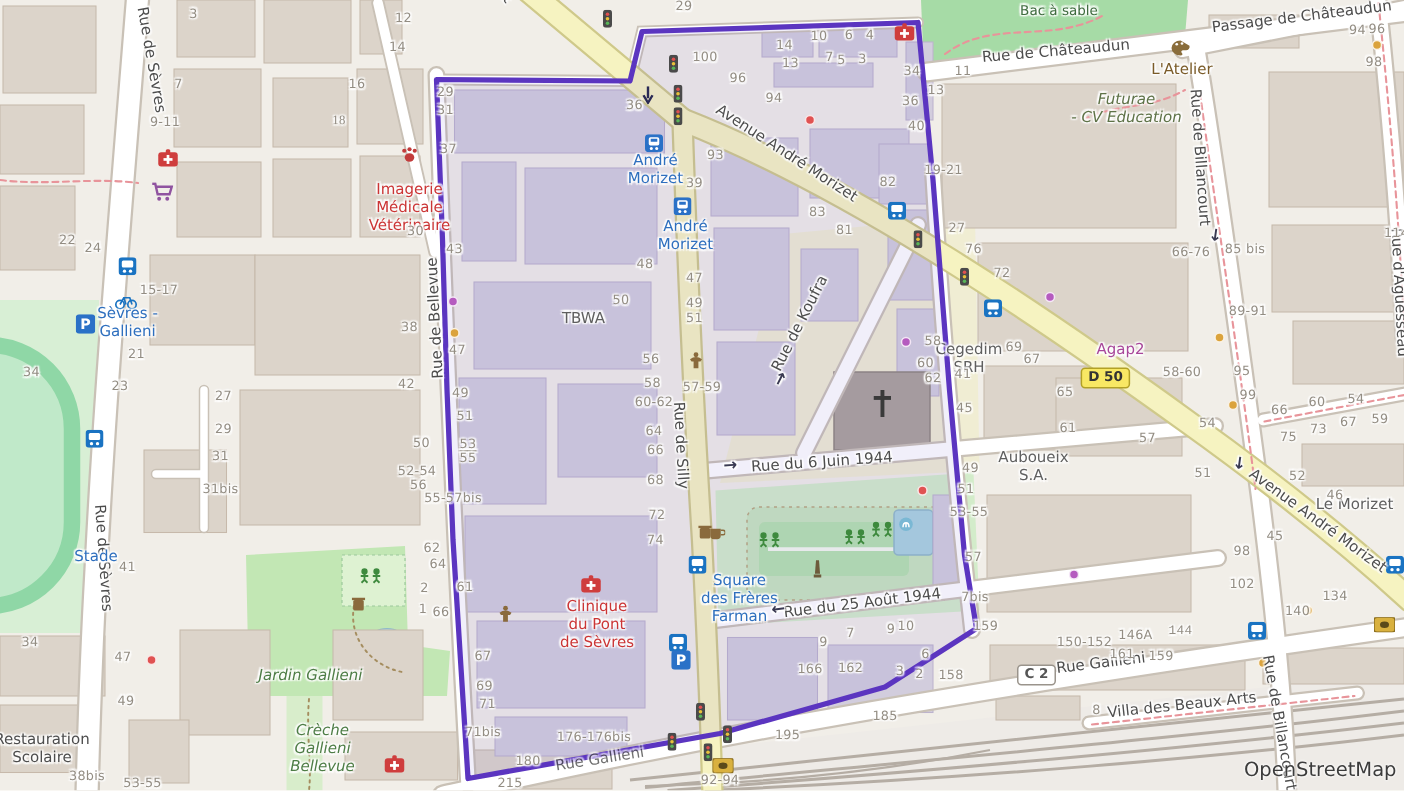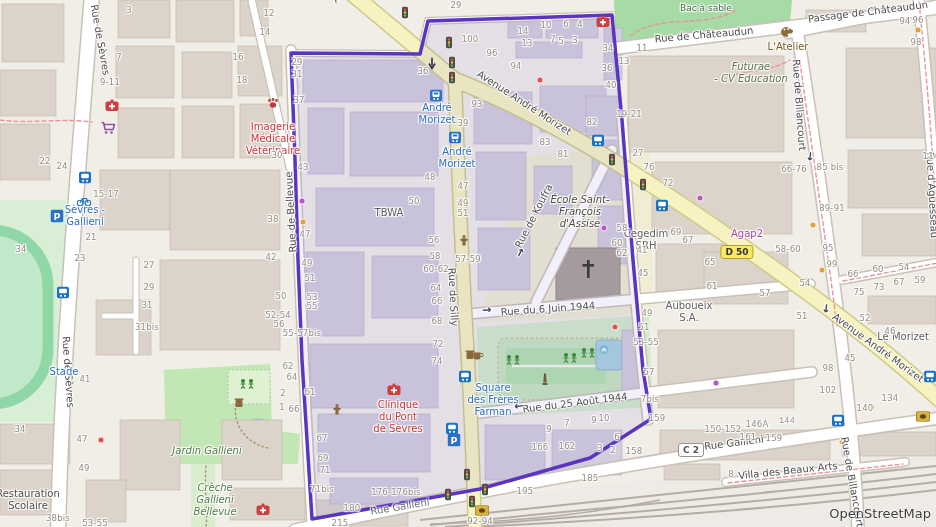--- a/index.html
+++ b/index.html
@@ -237,40 +237,37 @@
     <div class="lbl blue" style="left: 464px; top: 400px; transform: translate(-50%, -50%) rotate(0deg); margin-left: 29px;">Square
 des Frères
 Farman</div>
     <div class="lbl office" style="left: 389px; top: 213px; transform: translate(-50%, -50%) rotate(0deg);">TBWA</div>
     <div class="lbl office" style="left: 646px; top: 240px; transform: translate(-50%, -50%) rotate(0deg);">Cegedim
 SRH</div>
     <div class="lbl office" style="left: 689px; top: 312px; transform: translate(-50%, -50%) rotate(0deg);">Auboueix
 S.A.</div>
     <div class="lbl office" style="left: 903px; top: 337px; transform: translate(-50%, -50%) rotate(0deg);">Le Morizet</div>
     <div class="lbl magenta" style="left: 747px; top: 234px; transform: translate(-50%, -50%) rotate(0deg);">Agap2</div>
-    <div class="lbl school" style="left: 580px; top: 212px; transform: translate(-50%, -50%) rotate(0deg);">École Saint-
-François
-d'Assise</div>
     <div class="lbl green" style="left: 207px; top: 451px; transform: translate(-50%, -50%) rotate(0deg);">Jardin Gallieni</div>
     <div class="lbl green" style="left: 215px; top: 500px; transform: translate(-50%, -50%) rotate(0deg);">Crèche
 Gallieni
 Bellevue</div>
     <div class="lbl dark" style="left: 28px; top: 500px; transform: translate(-50%, -50%) rotate(0deg);">Restauration
 Scolaire</div>
     <div class="lbl brown" style="left: 788px; top: 47px; transform: translate(-50%, -50%) rotate(0deg);">L'Atelier</div>
     <div class="lbl olive" style="left: 751px; top: 73px; transform: translate(-50%, -50%) rotate(0deg);">Futurae
 - CV Education</div>
     <div class="lbl dgreen" style="left: 706px; top: 8px; transform: translate(-50%, -50%) rotate(0deg);">Bac à sable</div>
     <div class="lbl hnum" style="left: 129px; top: 10px; transform: translate(-50%, -50%) rotate(0deg);">3</div>
     <div class="lbl hnum" style="left: 119px; top: 57px; transform: translate(-50%, -50%) rotate(0deg);">7</div>
     <div class="lbl hnum" style="left: 110px; top: 82px; transform: translate(-50%, -50%) rotate(0deg);">9-11</div>
     <div class="lbl hnum" style="left: 269px; top: 13px; transform: translate(-50%, -50%) rotate(0deg);">12</div>
     <div class="lbl hnum" style="left: 265px; top: 32px; transform: translate(-50%, -50%) rotate(0deg);">14</div>
     <div class="lbl hnum" style="left: 238px; top: 57px; transform: translate(-50%, -50%) rotate(0deg);">16</div>
-    <div class="lbl hnum" style="left: 242px; top: 80px; transform: translate(-50%, -50%) rotate(0deg);">18</div>
+    <div class="lbl hnum" style="left: 226px; top: 80px; transform: translate(-50%, -50%) rotate(0deg); font-family: Liberation Serif, serif;">18</div>
     <div class="lbl hnum" style="left: 45px; top: 161px; transform: translate(-50%, -50%) rotate(0deg);">22</div>
     <div class="lbl hnum" style="left: 62px; top: 166px; transform: translate(-50%, -50%) rotate(0deg);">24</div>
     <div class="lbl hnum" style="left: 297px; top: 62px; transform: translate(-50%, -50%) rotate(0deg);">29</div>
     <div class="lbl hnum" style="left: 297px; top: 74px; transform: translate(-50%, -50%) rotate(0deg);">31</div>
     <div class="lbl hnum" style="left: 299px; top: 100px; transform: translate(-50%, -50%) rotate(0deg);">37</div>
     <div class="lbl hnum" style="left: 277px; top: 155px; transform: translate(-50%, -50%) rotate(0deg);">30</div>
     <div class="lbl hnum" style="left: 303px; top: 167px; transform: translate(-50%, -50%) rotate(0deg);">43</div>
     <div class="lbl hnum" style="left: 106px; top: 194px; transform: translate(-50%, -50%) rotate(0deg);">15-17</div>
     <div class="lbl hnum" style="left: 91px; top: 237px; transform: translate(-50%, -50%) rotate(0deg);">21</div>
     <div class="lbl hnum" style="left: 80px; top: 258px; transform: translate(-50%, -50%) rotate(0deg);">23</div>

